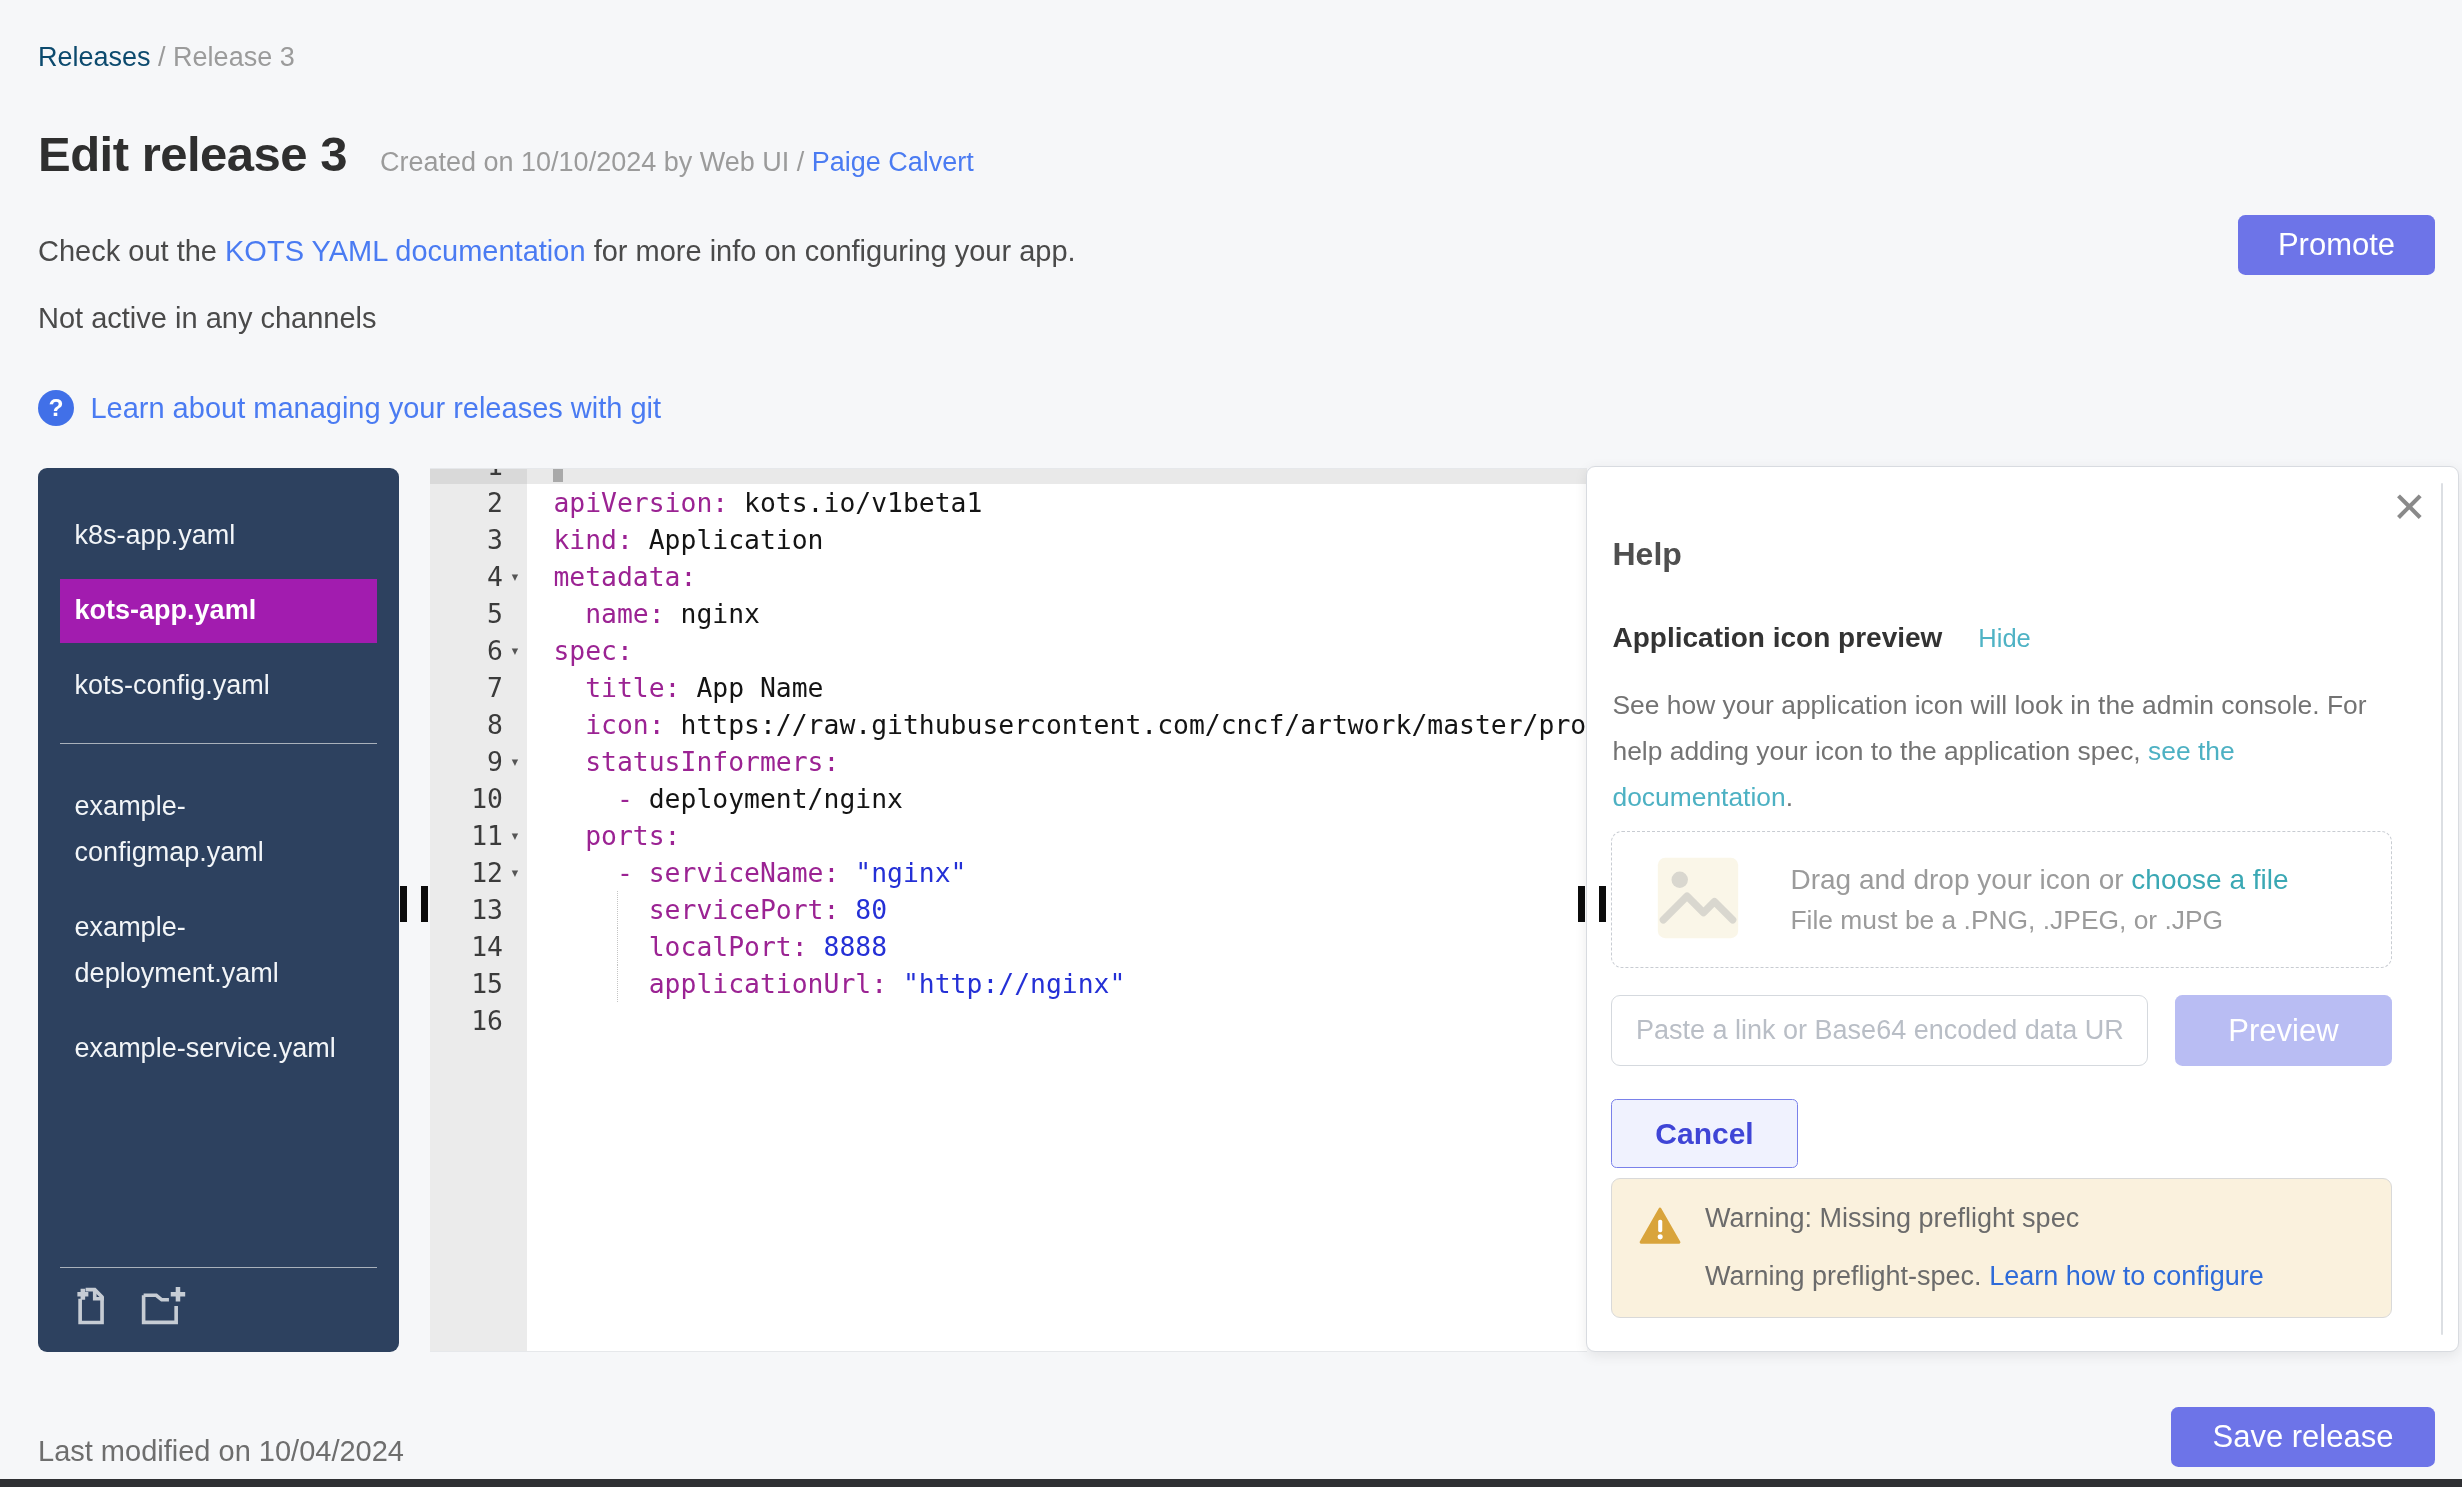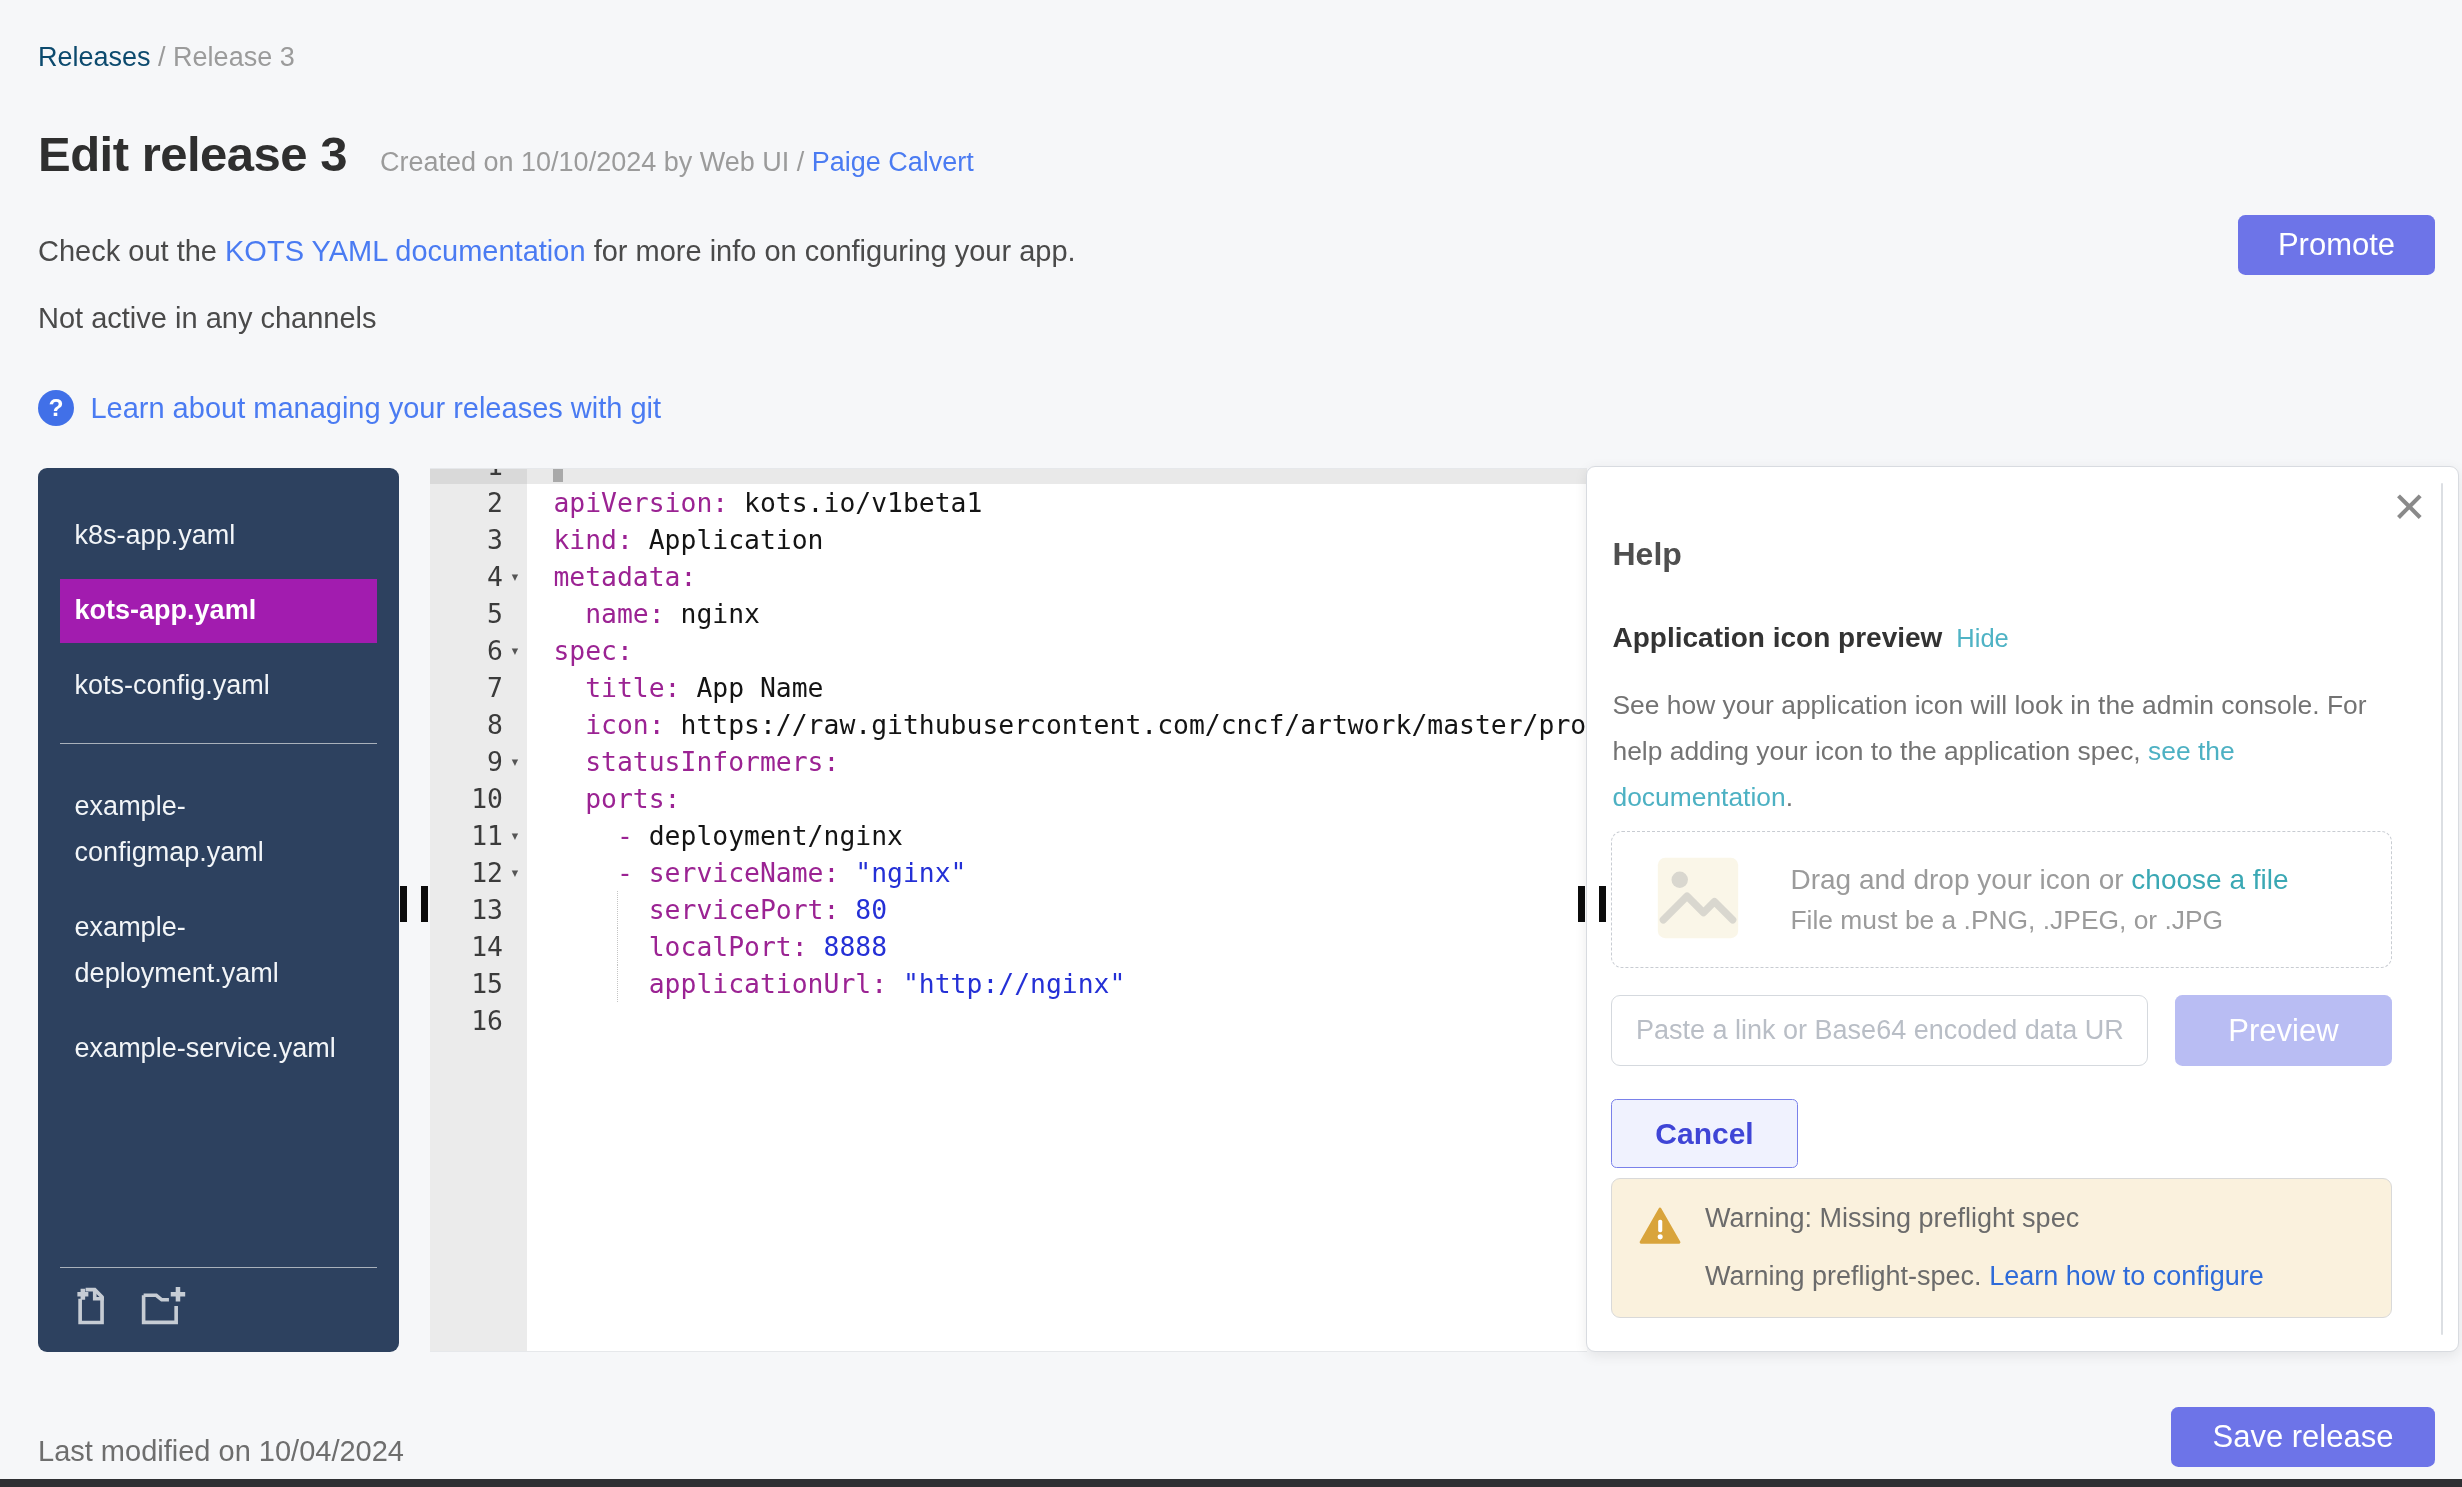--- a/index.html
+++ b/index.html
@@ -70,21 +70,21 @@
   
   .handle { width:7.3px; height:36px; background:#0c0c0c; top:886px; cursor:col-resize; z-index:30; }
 
   
   .help-panel { left:1586px; top:466px; width:873px; height:886px; background:#fff;
                 border:0.9px solid #d8dbe0; border-radius:9px;
                 box-shadow:0 3.6px 12.7px rgba(0,0,0,0.08); z-index:20; }
   .help-close { position:absolute; top:20px; right:31px; font-size:42px; color:#8a8a8a;
                 font-weight:300; cursor:pointer; line-height:1; }
   .help-title { position:absolute; top:69px; left:25.5px; font-size:32px; font-weight:600; color:#4f4f4f; }
-  .help-section { position:absolute; top:155px; left:25.5px; display:flex; align-items:baseline; gap:14px; }
+  .help-section { position:absolute; top:155px; left:25.5px; display:flex; align-items:baseline; gap:36px; }
   .help-section .sec-title { font-size:28px; font-weight:bold; color:#333; }
   .help-section a { font-size:25.5px; color:#4fb3c5; }
   .help-body { position:absolute; top:215px; left:25.5px; width:765px;
                font-size:26.4px; line-height:46px; color:#737373; }
   .help-body a { color:#4db1c3; }
   .dropzone { position:absolute; top:364px; left:24px; width:781px; height:137px;
               border:1.8px dashed #c8ccd2; border-radius:11px; background:#fff;
               display:flex; align-items:center; padding:0 18px; cursor:pointer; }
   .dz-icon { flex:none; margin:0 51px 0 25.5px; }
   .dz-line1 { font-size:28px; color:#9b9b9b; }
@@ -248,22 +248,22 @@
   <div class="code">
       <div class="code-row active"><span class="cursor"></span><span class="tok-key">---</span></div>
       <div class="code-row"><span class="tok-key">apiVersion:</span><span class="tok-plain"> kots.io/v1beta1</span></div>
       <div class="code-row"><span class="tok-key">kind:</span><span class="tok-plain"> Application</span></div>
       <div class="code-row"><span class="tok-key">metadata:</span></div>
       <div class="code-row"><span class="tok-key">  name:</span><span class="tok-plain"> nginx</span></div>
       <div class="code-row"><span class="tok-key">spec:</span></div>
       <div class="code-row"><span class="tok-key">  title:</span><span class="tok-plain"> App Name</span></div>
       <div class="code-row"><span class="tok-key">  icon:</span><span class="tok-plain"> https://raw.githubusercontent.com/cncf/artwork/master/projects</span></div>
       <div class="code-row"><span class="tok-key">  statusInformers:</span></div>
+      <div class="code-row"><span class="tok-key">    - </span><span class="tok-plain">deployment/nginx</span></div>
       <div class="code-row"><span class="tok-key">  ports:</span></div>
-      <div class="code-row"><span class="tok-key">    - </span><span class="tok-plain">deployment/nginx</span></div>
       <div class="code-row"><span class="tok-key">    - serviceName:</span><span class="tok-str"> "nginx"</span></div>
       <div class="code-row"><span class="guide"></span><span class="tok-key">      servicePort:</span><span class="tok-num"> 80</span></div>
       <div class="code-row"><span class="guide"></span><span class="tok-key">      localPort:</span><span class="tok-num"> 8888</span></div>
       <div class="code-row"><span class="guide"></span><span class="tok-key">      applicationUrl:</span><span class="tok-str"> "http://nginx"</span></div>
       <div class="code-row"></div>
     </div>
 </div>
 
 <div class="abs handle" style="left:400px"></div>
 <div class="abs handle" style="left:421px"></div>

